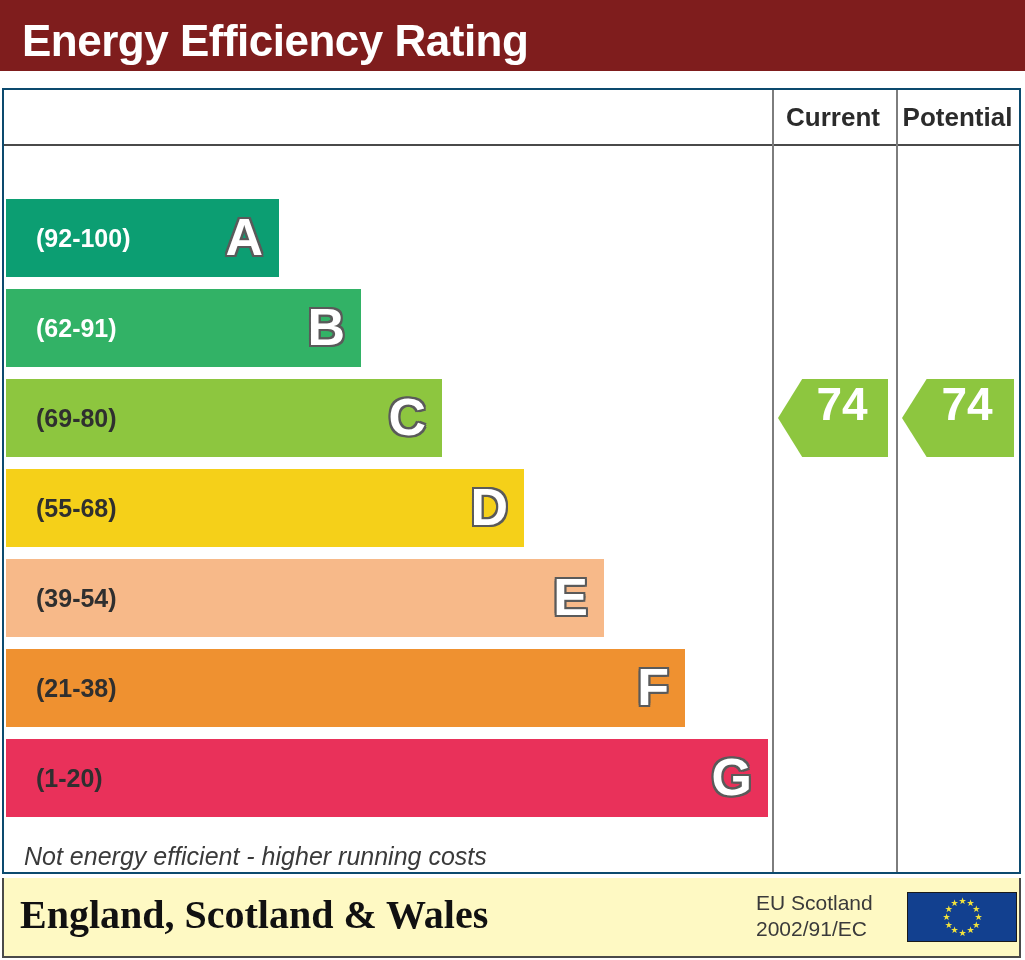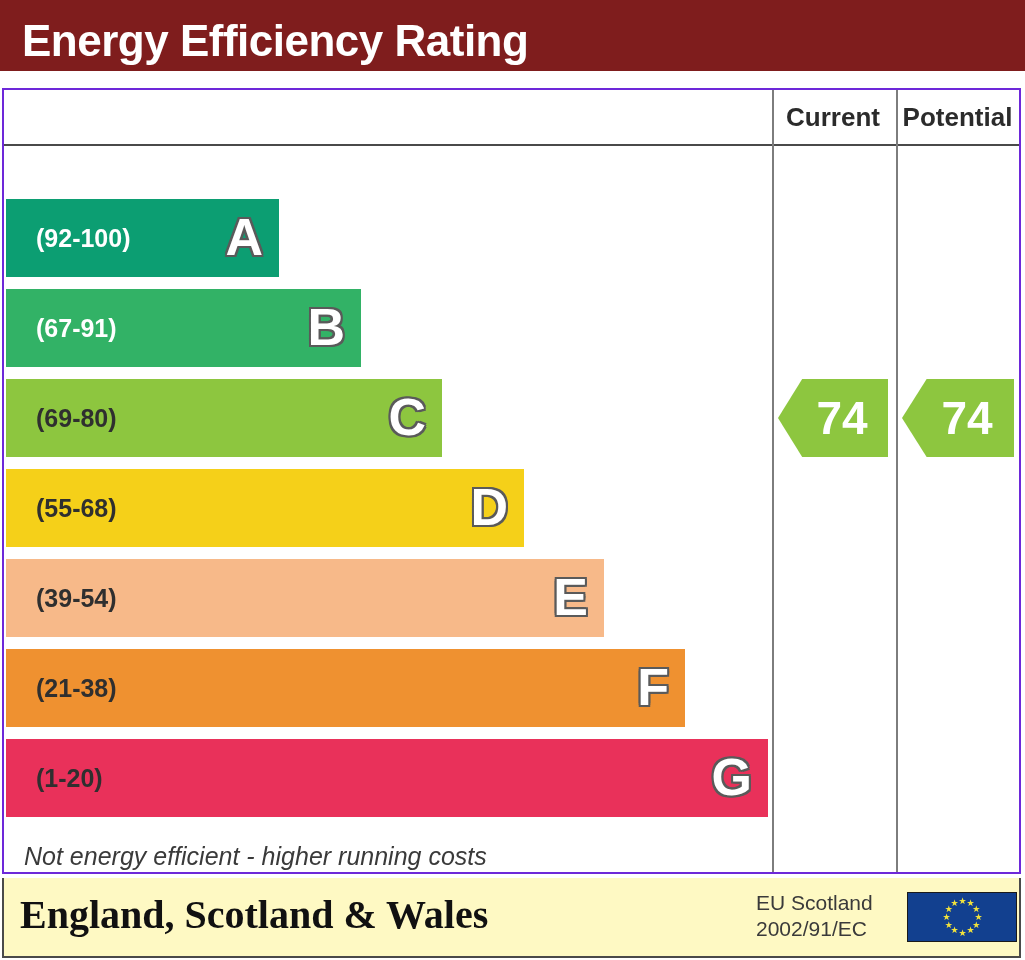--- a/index.html
+++ b/index.html
@@ -42,21 +42,21 @@
     line-height: 58px;
   }
 
   
   .epc-table {
     position: absolute;
     left: 2px;
     top: 88px;
     width: 1019px;
     height: 786px;
-    border: 2px solid #6d28d9;
+    border: 2px solid #0c4a6e;
     box-sizing: border-box;
     background: #ffffff;
   }
 
   
   .epc-colhead-row {
     position: absolute;
     left: 0;
     top: 0;
     right: 0;
@@ -141,21 +141,21 @@
       -2px  0px 0 #5a5a5a,  2px  0px 0 #5a5a5a;
   }
   .epc-band-a .epc-band-range,
   .epc-band-b .epc-band-range { color: #ffffff; }
 
   
   .epc-arrow {
     position: absolute;
     height: 78px;
     display: flex;
-    align-items: center;
+    align-items: flex-start;
     justify-content: center;
     clip-path: polygon(22% 0%, 100% 0%, 100% 100%, 22% 100%, 0% 50%);
     box-sizing: border-box;
   }
   .epc-arrow-value {
     font-size: 46px;
     font-weight: bold;
     color: #ffffff;
     margin-left: 18px;
     line-height: 50px;
@@ -234,21 +234,21 @@
     <div class="epc-vline epc-vline-2"></div>
 
     <div class="epc-bands-area">
 
       <div id="band-container">
           <div class="epc-band epc-band-a" style="top: 53px; width: 273px; background: rgb(12, 158, 114);">
             <div class="epc-band-range" style="color: rgb(255, 255, 255);">(92-100)</div>
             <div class="epc-band-letter">A</div>
           </div>
           <div class="epc-band epc-band-b" style="top: 143px; width: 355px; background: rgb(50, 178, 102);">
-            <div class="epc-band-range" style="color: rgb(255, 255, 255);">(67-91)</div>
+            <div class="epc-band-range" style="color: rgb(255, 255, 255);">(62-91)</div>
             <div class="epc-band-letter">B</div>
           </div>
           <div class="epc-band epc-band-c" style="top: 233px; width: 436px; background: rgb(141, 198, 63);">
             <div class="epc-band-range" style="color: rgb(47, 47, 47);">(69-80)</div>
             <div class="epc-band-letter">C</div>
           </div>
           <div class="epc-band epc-band-d" style="top: 323px; width: 518px; background: rgb(245, 208, 25);">
             <div class="epc-band-range" style="color: rgb(47, 47, 47);">(55-68)</div>
             <div class="epc-band-letter">D</div>
           </div>

